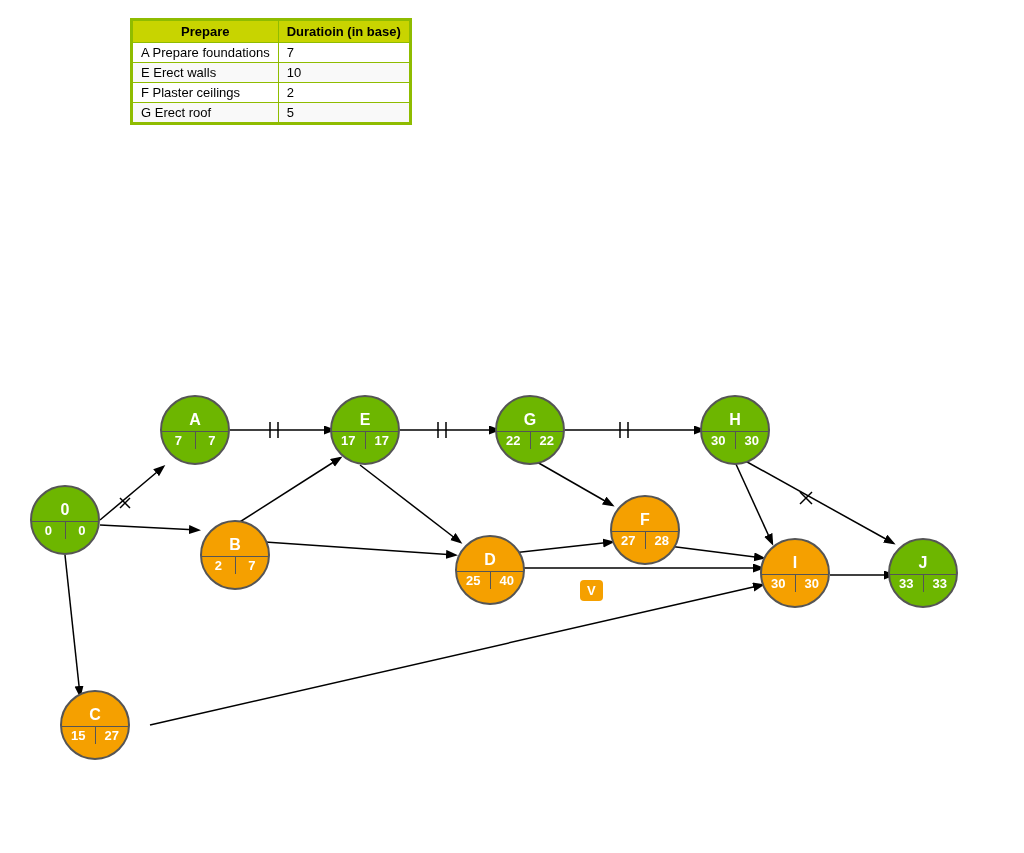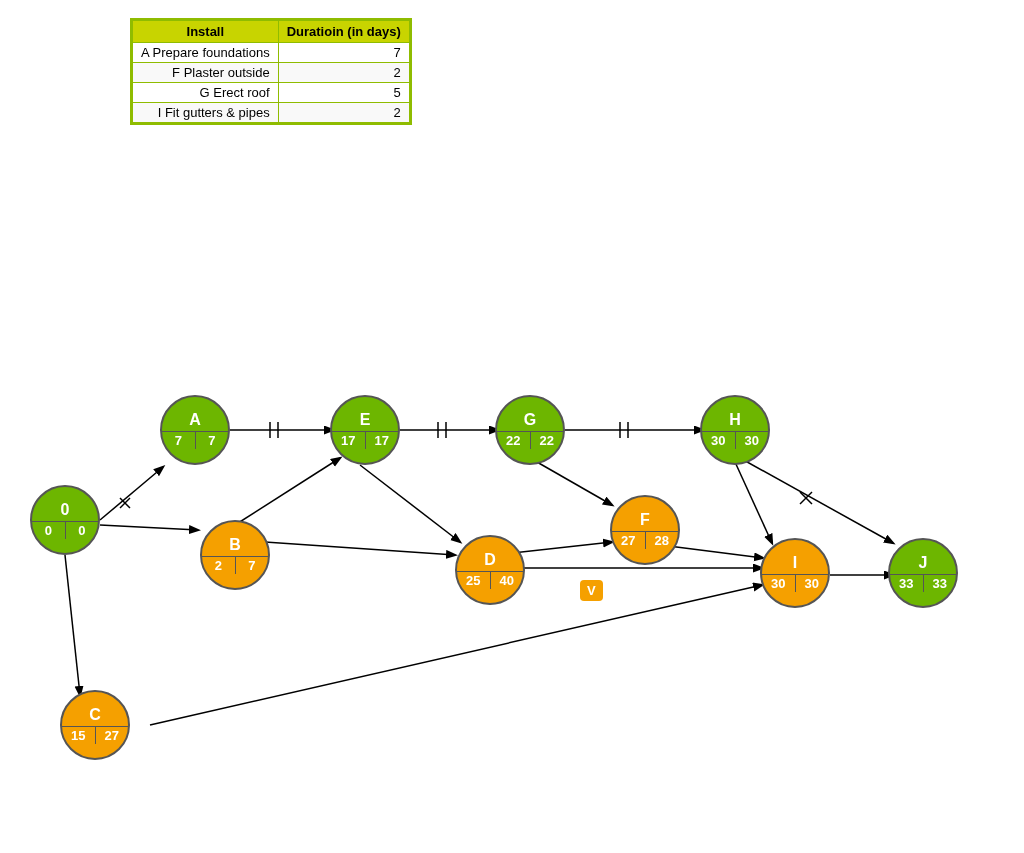--- a/index.html
+++ b/index.html
@@ -18,21 +18,20 @@
     table th {
       background: #c8d400;
       font-weight: bold;
       padding: 3px 8px;
       border: 1px solid #8fbc00;
     }
     table td {
       padding: 2px 8px;
       border: 1px solid #8fbc00;
       background: white;
-      text-align: right;
     }
     table tr:nth-child(even) td { background: #f9f9f9; }
 
     .diagram {
       position: absolute;
       top: 310px;
       left: 0;
       width: 1024px;
       height: 543px;
     }
@@ -90,40 +89,40 @@
       border-radius: 4px;
     }
   </style>
 </head>
 <body>
 
 <div class="table-container">
   <table>
     <thead>
       <tr>
-        <th>Install</th>
-        <th>Duratioin (in days)</th>
+        <th>Prepare</th>
+        <th>Duratioin (in base)</th>
       </tr>
     </thead>
     <tbody id="table-body">
         <tr>
           <td>A Prepare foundations</td>
           <td>7</td>
         </tr>
         <tr>
-          <td>F Plaster outside</td>
+          <td>E Erect walls</td>
+          <td>10</td>
+        </tr>
+        <tr>
+          <td>F Plaster ceilings</td>
           <td>2</td>
         </tr>
         <tr>
           <td>G Erect roof</td>
           <td>5</td>
-        </tr>
-        <tr>
-          <td>I Fit gutters &amp; pipes</td>
-          <td>2</td>
         </tr>
       </tbody>
   </table>
 </div>
 
 <div class="diagram">
   <svg class="arrows">
 
     <line x1="100" y1="210" x2="163" y2="157" stroke="black" stroke-width="1.5" marker-end="url(#arrow)"></line>
 

